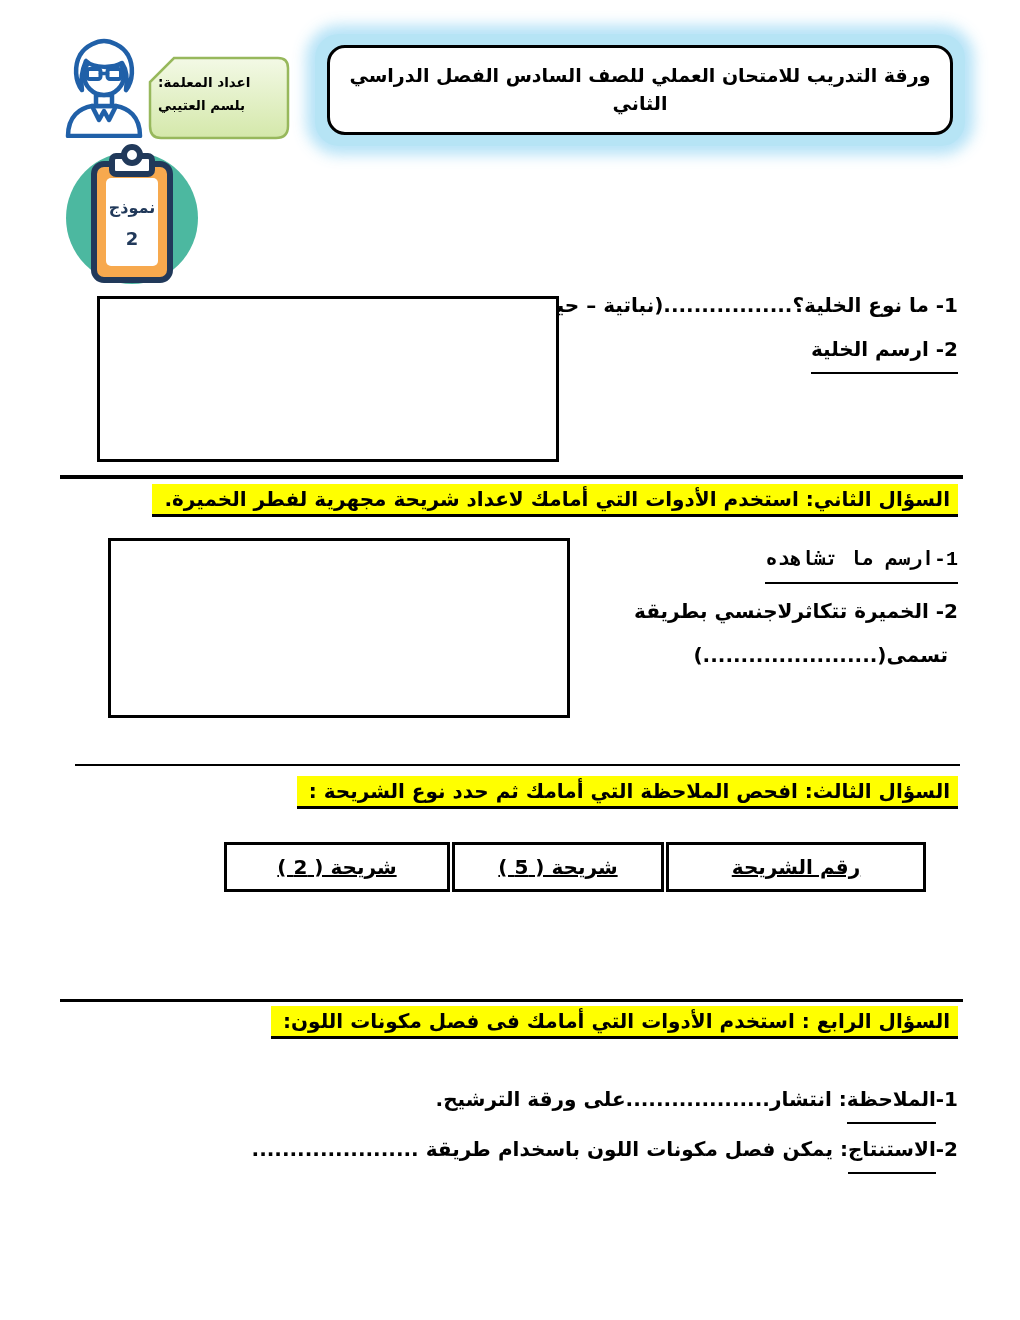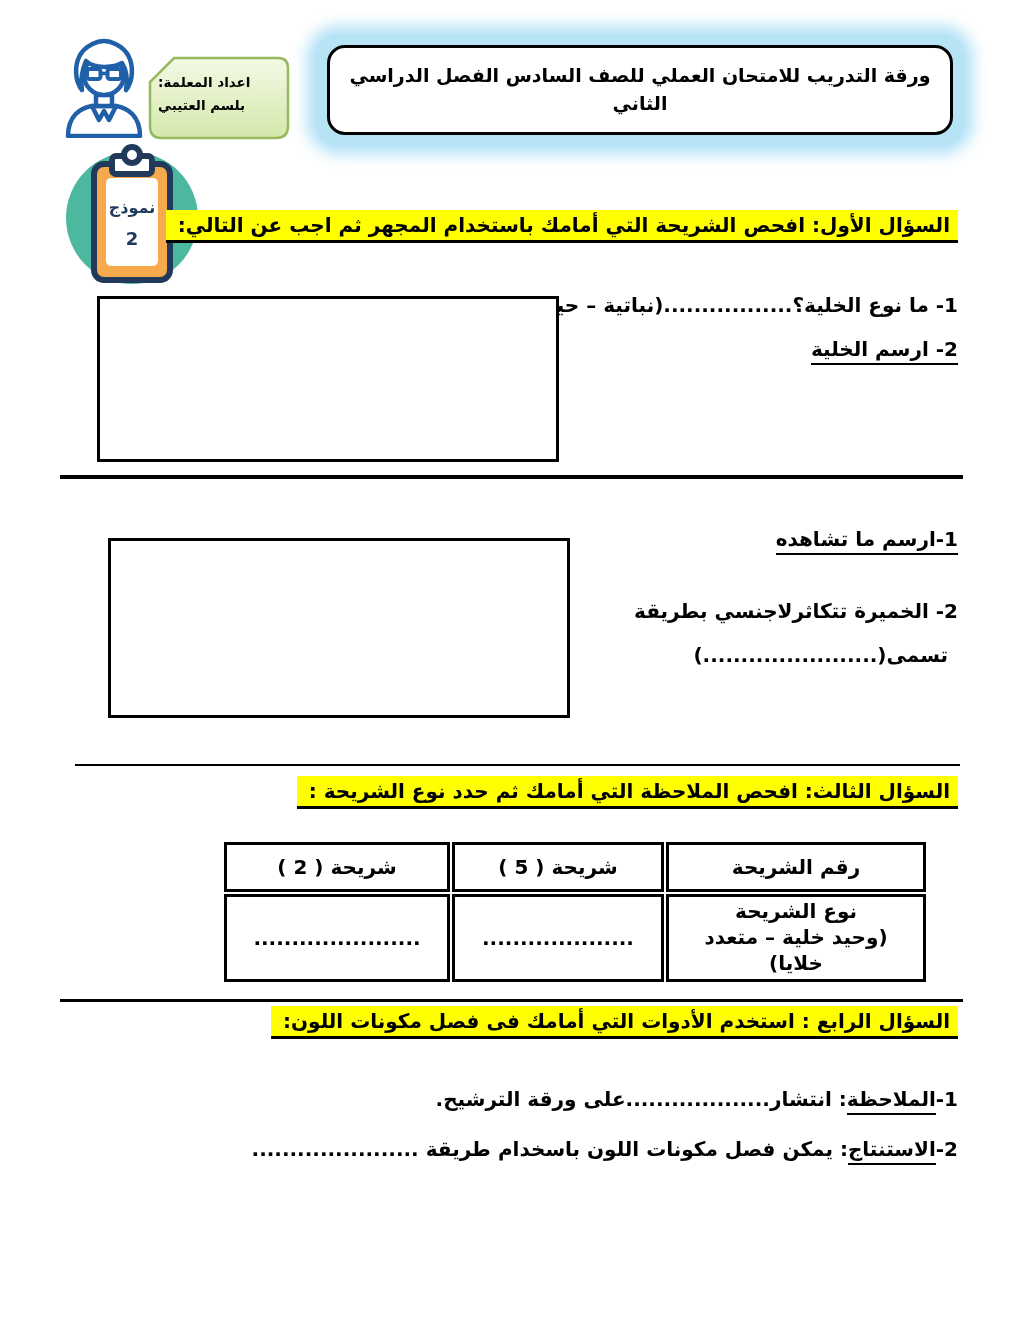--- a/index.html
+++ b/index.html
@@ -33,30 +33,30 @@
     font-size:16px;color:#21395a;}
   #form-number{position:absolute;top:86px;left:0;right:0;text-align:center;
     font-size:18px;color:#21395a;}
   
   .qheader{
     display:inline-block;background:#ffff00;color:#000;
     border-bottom:3px solid #000;padding:3px 8px 3px 12px;
     font-size:20px;white-space:nowrap;
   }
   .bodyline{font-size:20px;white-space:nowrap;line-height:1.35;}
-  .uline{border-bottom:2.5px solid #000;padding-bottom:2px;}
+  .uline{border-bottom:2.5px solid #000;padding-bottom:11px;}
   .drawbox{background:#fff;border:3.5px solid #000;}
   .divider{background:#000;}
   
   #q3-table{
     border-collapse:separate;border-spacing:2px;
     font-size:20px;font-weight:bold;text-align:center;color:#000;
   }
   #q3-table td{border:3px solid #000;padding:2px 6px;}
-  #q3-table .hrow td{height:40px;}
+  #q3-table .hrow td{height:40px;text-decoration:underline;}
   #q3-table .brow td{height:78px;}
   #q3-table .c1{width:242px;}
   #q3-table .c2{width:194px;}
   #q3-table .c3{width:208px;}
   #q3-table .brow .dots{vertical-align:middle;}
   #q3-table .brow .lbl{vertical-align:top;line-height:1.3;padding-top:1px;}
 </style>
 </head>
 <body>
 
@@ -100,36 +100,36 @@
       <circle cx="70" cy="13" r="8" fill="#ffffff" stroke="#21395a" stroke-width="6"></circle>
     </svg>
     <div id="form-label">نموذج</div>
     <div id="form-number">2</div>
   </div>
 
   <div class="abs" id="banner">
     <div id="banner-box">ورقة التدريب للامتحان العملي للصف السادس الفصل الدراسي الثاني</div>
   </div>
 
-  <div class="abs" style="right:62px;top:210px;">
-    <span class="qheader">السؤال الأول: افحص الشريحة التي أمامك باستخدام المجهر ثم اجب عن التالي:</span>
-  </div>
 
   <div class="abs bodyline" style="right:62px;top:292px;">1- ما نوع الخلية؟.................(نباتية – حيوانية)</div>
 
   <div class="abs bodyline" style="right:62px;top:336px;">
     <span class="uline">2- ارسم الخلية</span>
   </div>
 
   <div class="abs drawbox" style="left:97px;top:296px;width:456px;height:160px;"></div>
 
   <div class="abs divider" style="left:60px;top:475px;width:903px;height:3.5px;"></div>
 
+  <div class="abs" style="right:62px;top:484px;">
+    <span class="qheader">السؤال الثاني: استخدم الأدوات التي أمامك لاعداد شريحة مجهرية لفطر الخميرة.</span>
+  </div>
 
-  <div class="abs bodyline" style="right:62px;top:526px;">
+  <div class="abs bodyline" style="right:62px;top:546px;font-family:Liberation Mono, monospace;">
     <span class="uline">1-ارسم ما تشاهده</span>
   </div>
 
   <div class="abs drawbox" style="left:108px;top:538px;width:456px;height:174px;"></div>
 
   <div class="abs bodyline" style="right:62px;top:598px;">2- الخميرة تتكاثرلاجنسي بطريقة</div>
   <div class="abs bodyline" style="right:72px;top:642px;">تسمى(.......................)</div>
 
   <div class="abs divider" style="left:75px;top:764px;width:885px;height:2px;"></div>
 
@@ -137,28 +137,20 @@
     <span class="qheader">السؤال الثالث: افحص الملاحظة التي أمامك ثم حدد نوع الشريحة :</span>
   </div>
 
   <table id="q3-table" class="abs" style="right:92px;top:840px;" dir="rtl">
     <tbody>
         <tr class="hrow">
       <td class="c1">رقم الشريحة</td>
       <td class="c2">شريحة ( 5 )</td>
       <td class="c3">شريحة ( 2 )</td>
     </tr>
-    <tr class="brow">
-      <td class="c1 lbl">
-        <div>نوع الشريحة</div>
-        <div>(وحيد خلية – متعدد خلايا)</div>
-      </td>
-      <td class="c2 dots">....................</td>
-      <td class="c3 dots">......................</td>
-    </tr>
   </tbody>
     </table>
 
   <div class="abs divider" style="left:60px;top:999px;width:903px;height:3px;"></div>
 
   <div class="abs" style="right:62px;top:1006px;">
     <span class="qheader">السؤال الرابع : استخدم الأدوات التي أمامك فى فصل مكونات اللون:</span>
   </div>
 
   <div class="abs bodyline" style="right:62px;top:1086px;">

